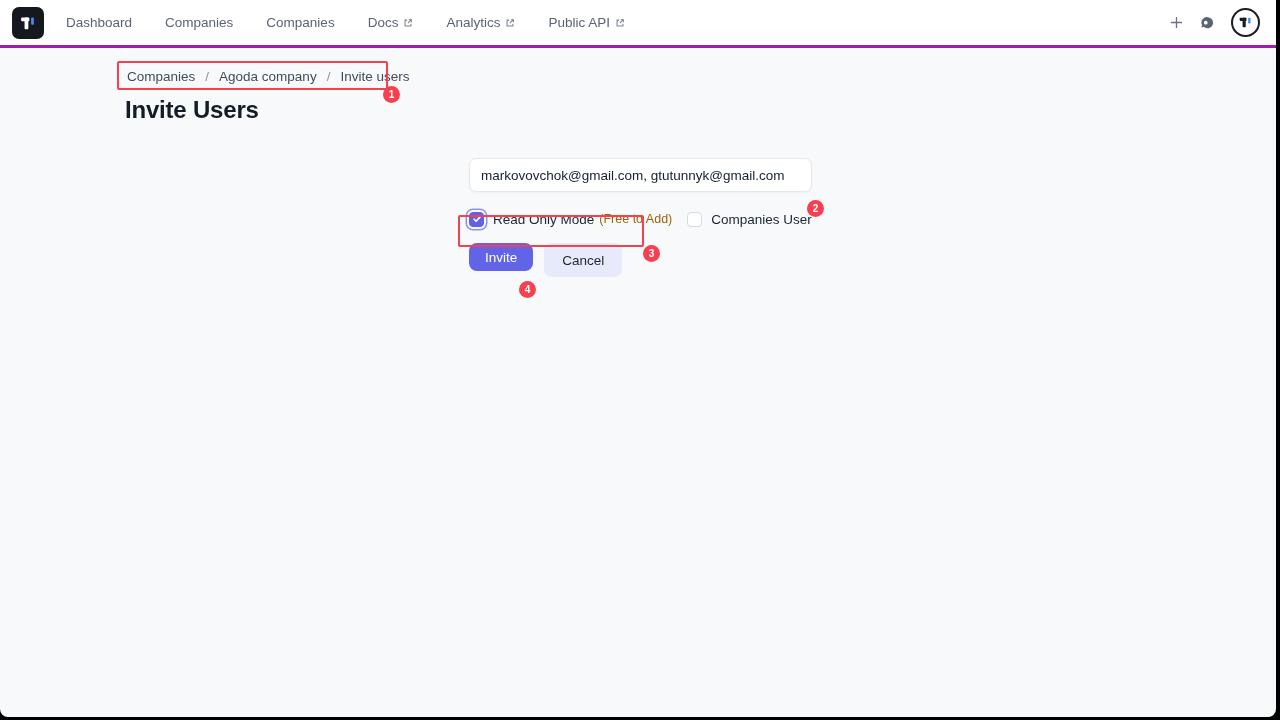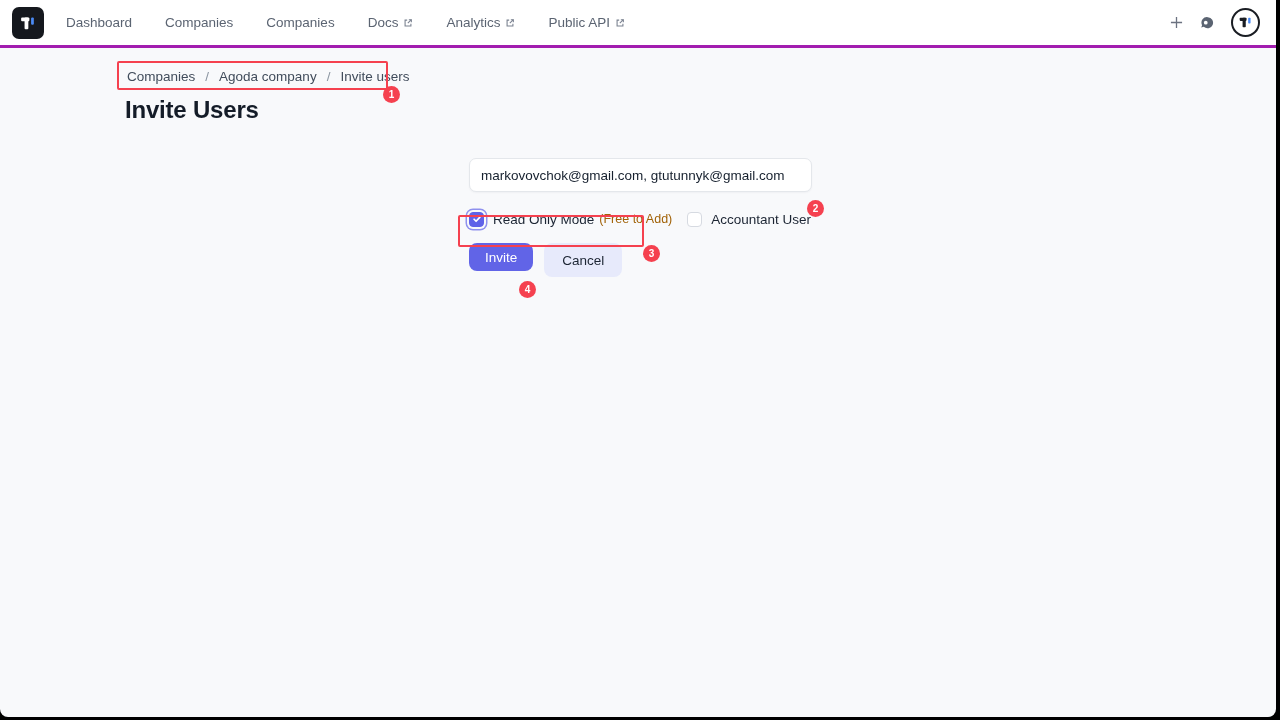--- a/index.html
+++ b/index.html
@@ -153,21 +153,21 @@
         <svg class="check-glyph" width="10" height="10" viewBox="0 0 12 12" fill="none" stroke="#fff" stroke-width="2" stroke-linecap="round" stroke-linejoin="round">
             <path d="M2.5 6.3l2.4 2.4 4.6-5"></path>
           </svg>
       </span>
       <span class="cb-label">Read Only Mode</span>
       <span class="cb-hint">(Free to Add)</span>
       <span class="cb-gap"></span>
       <span class="checkbox">
         
       </span>
-      <span class="cb-label">Accountant User</span>
+      <span class="cb-label">Companies User</span>
     </div>
 
     <div class="buttons-row">
       <button class="btn btn-invite">Invite</button>
       <button class="btn btn-cancel">Cancel</button>
     </div>
   </div>
 
   <div class="ann-box ann-box-1"></div>
   <div class="ann-badge ann-badge-1">1</div>

